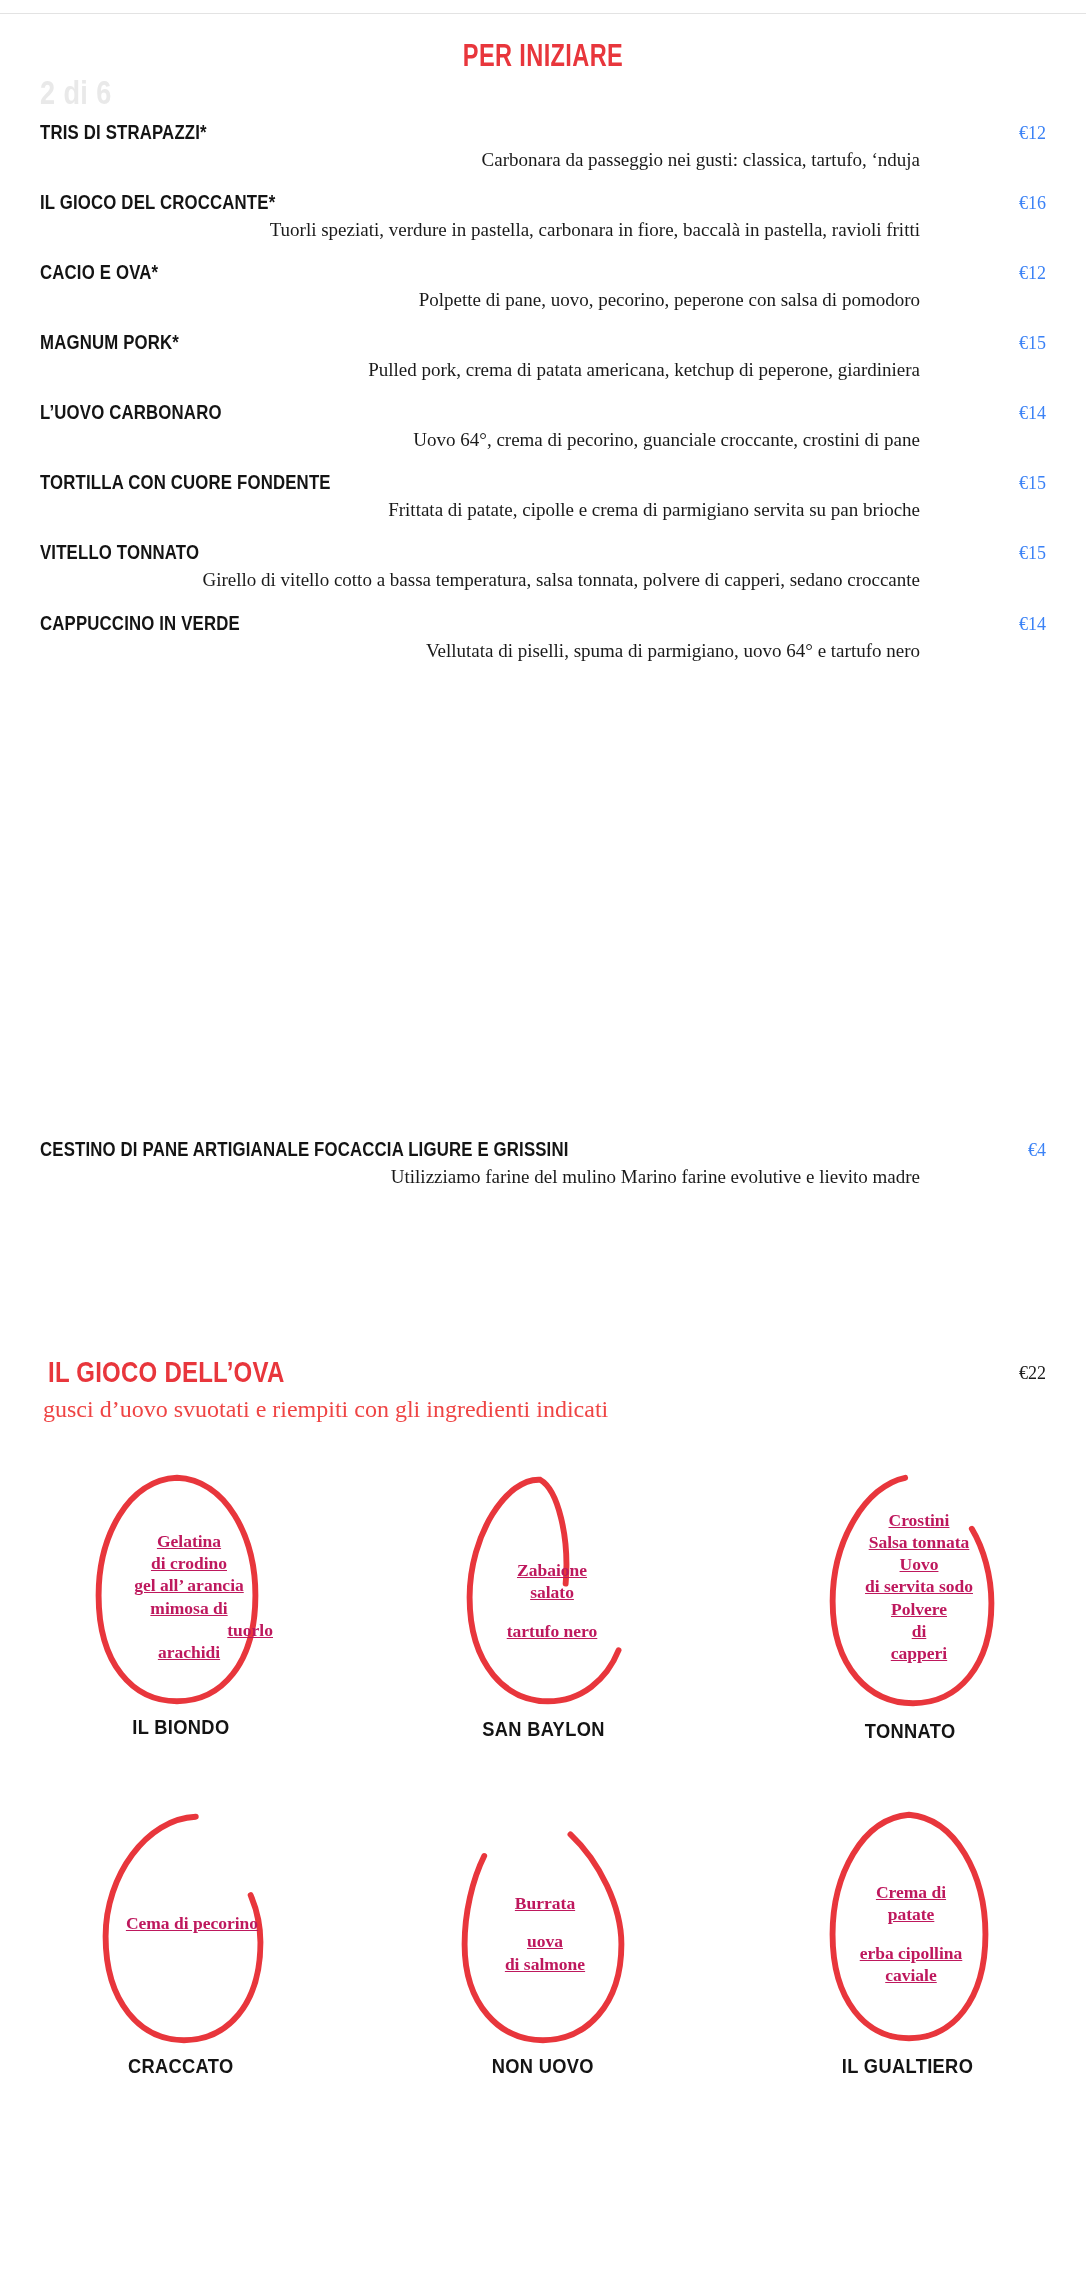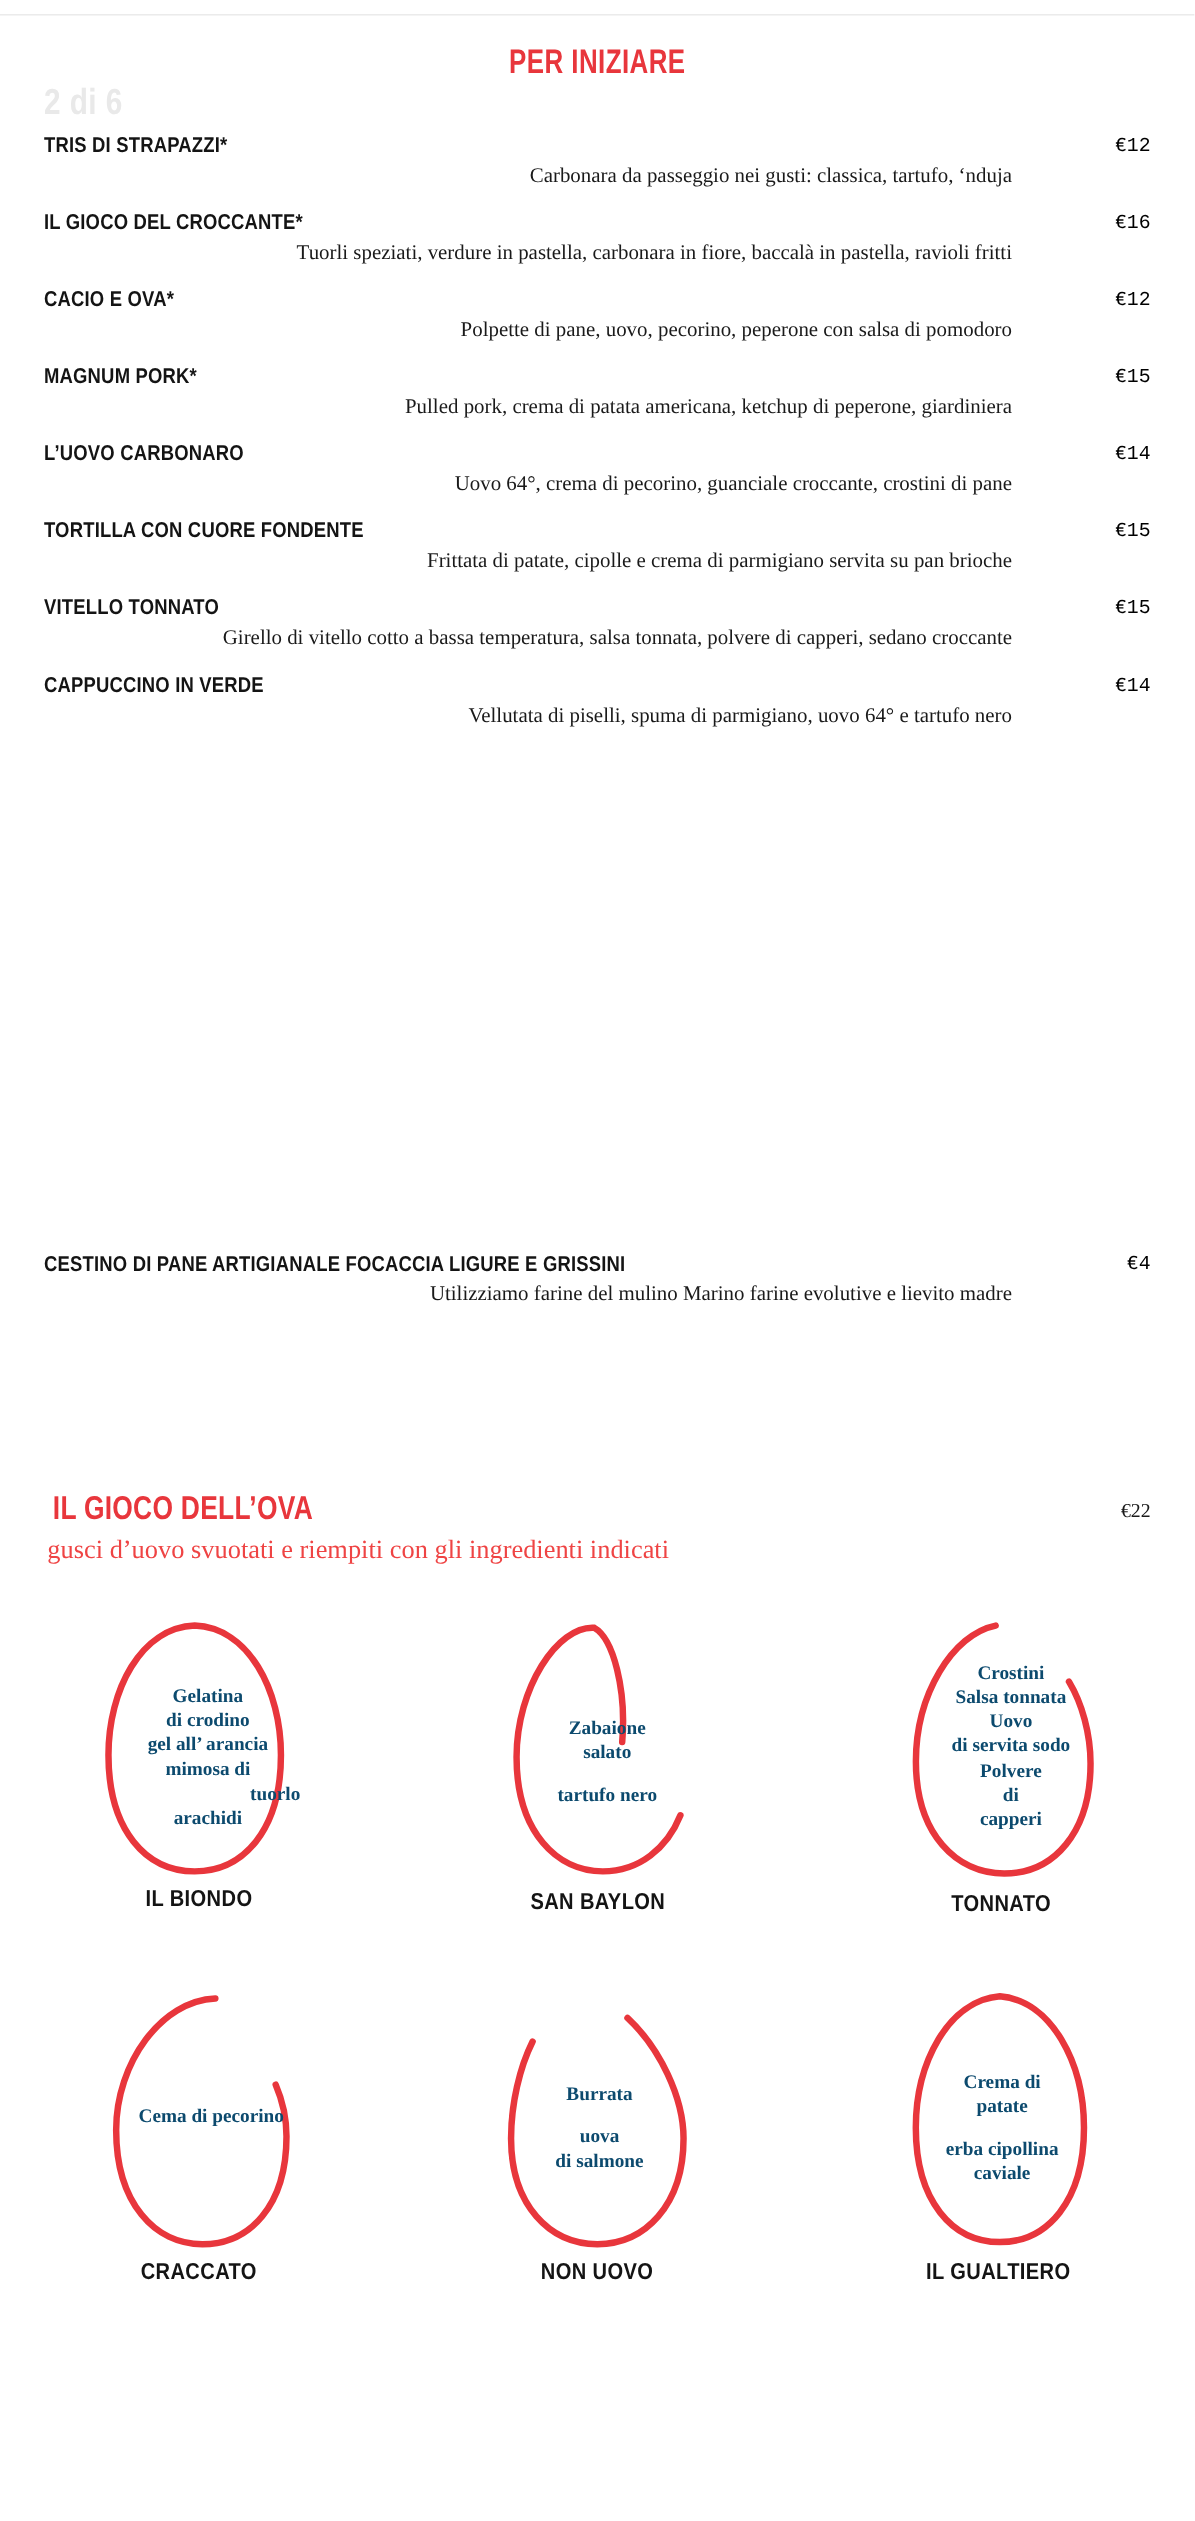--- a/index.html
+++ b/index.html
@@ -88,23 +88,23 @@
     font-weight: bold;
     font-size: 19.5px;
     letter-spacing: 0.2px;
     color: #141414;
     transform: scaleX(0.86);
     transform-origin: left center;
     white-space: nowrap;
   }
 
   .dish-price {
-    font-family: Liberation Mono, monospace;
+    font-family: Liberation Serif, serif;
     font-size: 18px;
-    color: #000000;
+    color: #3b82f6;
     white-space: nowrap;
     margin-left: 20px;
     position: absolute;
     right: 0;
     top: 2px;
   }
 
   .dish-desc {
     font-family: "Liberation Serif", serif;
     font-size: 19px;
@@ -201,23 +201,24 @@
   .egg-text {
     position: absolute;
     inset: 0;
     display: flex;
     flex-direction: column;
     justify-content: center;
     font-family: "Liberation Serif", serif;
     font-weight: bold;
     font-size: 17.5px;
     line-height: 1.27;
-    color: #0c4a6e;
+    color: #be185d;
     text-align: center;
     padding: 0 2px;
+    text-decoration: underline;
   }
 
   .egg-text .grp { display: block; }
   .egg-text .gap { height: 16px; }
 
   .egg-text .ln { display: block; white-space: nowrap; }
   .egg-text .ln.right { text-align: right; padding-right: 14px; }
 
   .egg-label {
     margin-top: 4px;

